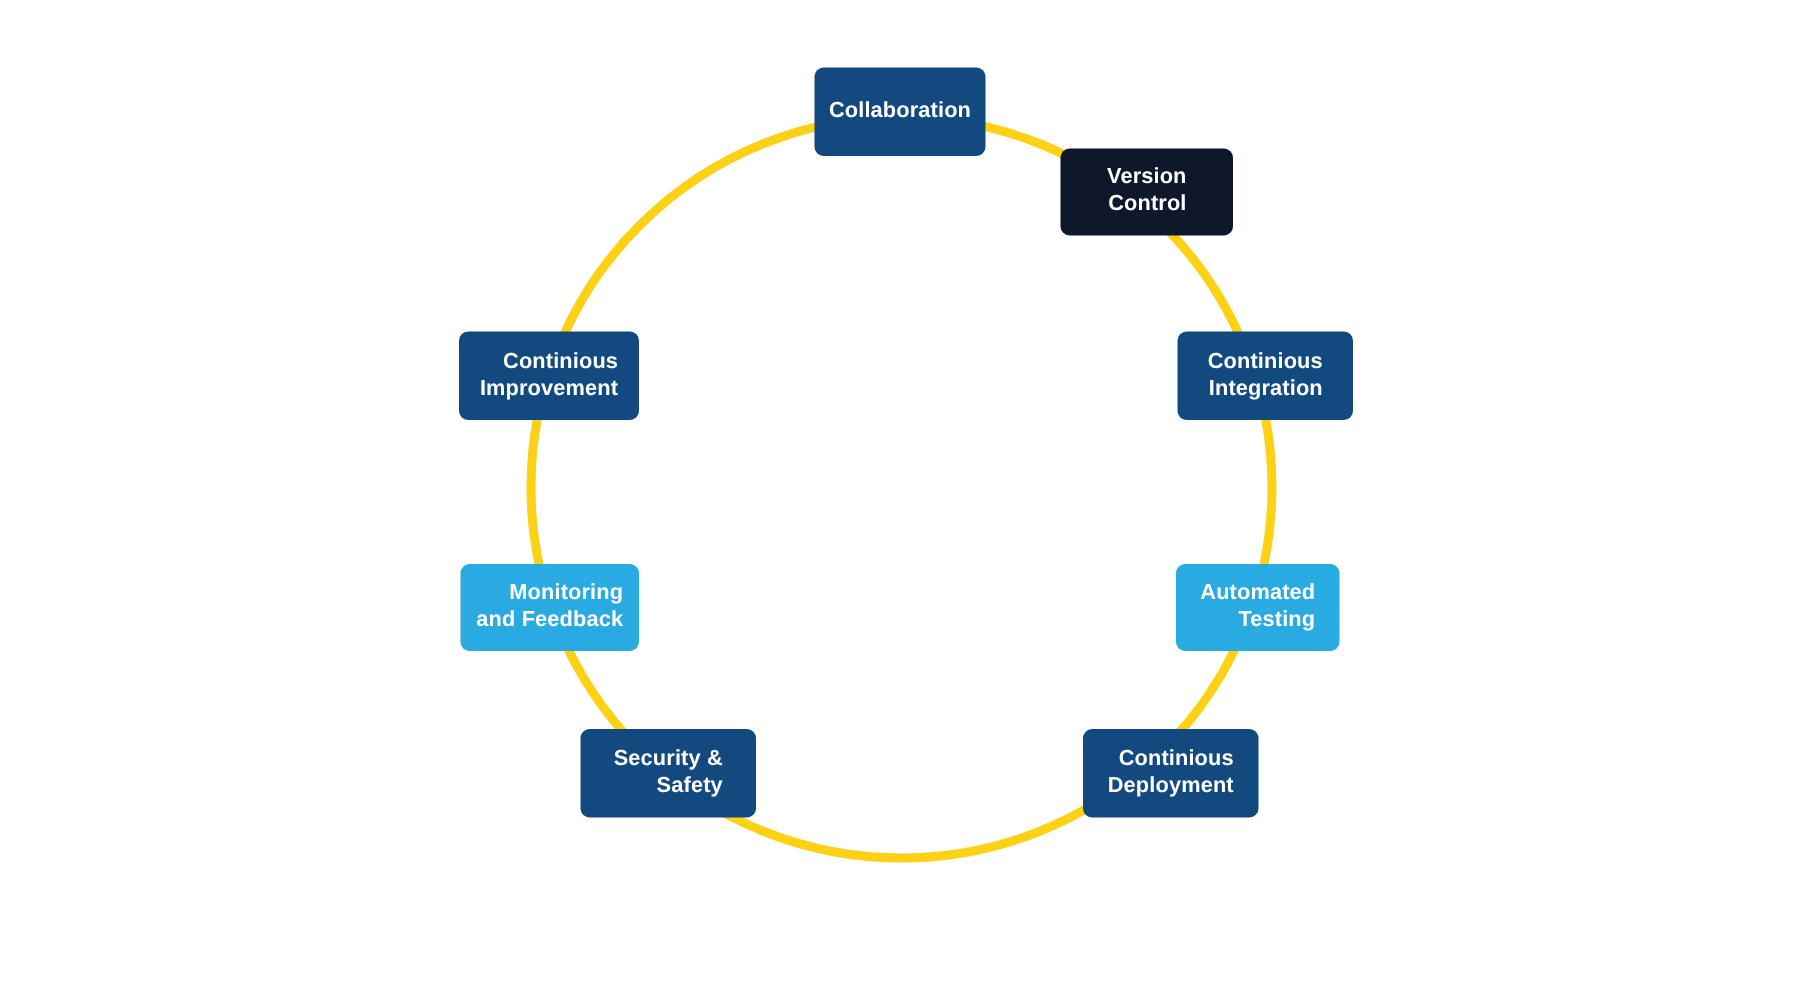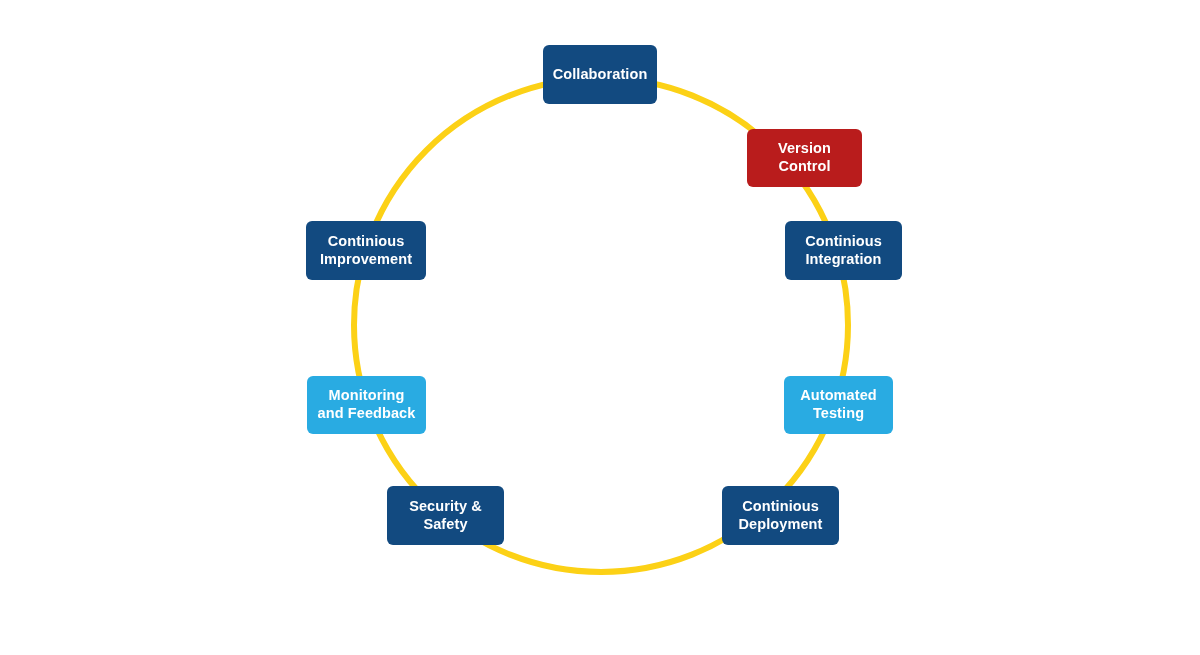--- a/index.html
+++ b/index.html
@@ -24,21 +24,21 @@
     left: 0;
     top: 0;
     width: 1200px;
     height: 655px;
   }
   .node {
     position: absolute;
     display: flex;
     align-items: center;
     justify-content: center;
-    text-align: center;
+    text-align: right;
     border-radius: 6px;
     box-sizing: border-box;
     padding: 4px 1px;
     color: #ffffff;
     font-weight: bold;
     font-size: 14.5px;
     line-height: 1.23;
     letter-spacing: 0.1px;
     font-family: "Liberation Sans", sans-serif;
     white-space: pre-line;
@@ -53,21 +53,21 @@
 
 <div id="canvas" style="width: 1200px; height: 655px; background: rgb(255, 255, 255);">
 
   <svg id="ring-svg" viewBox="0 0 1200 655" xmlns="http://www.w3.org/2000/svg">
     <circle id="ring-circle" cx="601" cy="325" r="247" fill="none" stroke="#FCD116" stroke-width="6" stroke-linecap="round"></circle>
   </svg>
 
   <div class="node" style="left: 543px; top: 45px; width: 114px; height: 59px; background: rgb(18, 74, 128); color: rgb(255, 255, 255);">
     <span class="node-label">Collaboration</span>
   </div>
-  <div class="node" style="left: 707px; top: 129px; width: 115px; height: 58px; background: #b91c1c; color: rgb(255, 255, 255); margin-left: 40px;">
+  <div class="node" style="left: 707px; top: 99px; width: 115px; height: 58px; background: #0f172a; color: rgb(255, 255, 255);">
     <span class="node-label">Version
 Control</span>
   </div>
   <div class="node" style="left: 785px; top: 221px; width: 117px; height: 59px; background: rgb(18, 74, 128); color: rgb(255, 255, 255);">
     <span class="node-label">Continious
 Integration</span>
   </div>
   <div class="node" style="left: 784px; top: 376px; width: 109px; height: 58px; background: rgb(41, 171, 226); color: rgb(255, 255, 255);">
     <span class="node-label">Automated
 Testing</span>

